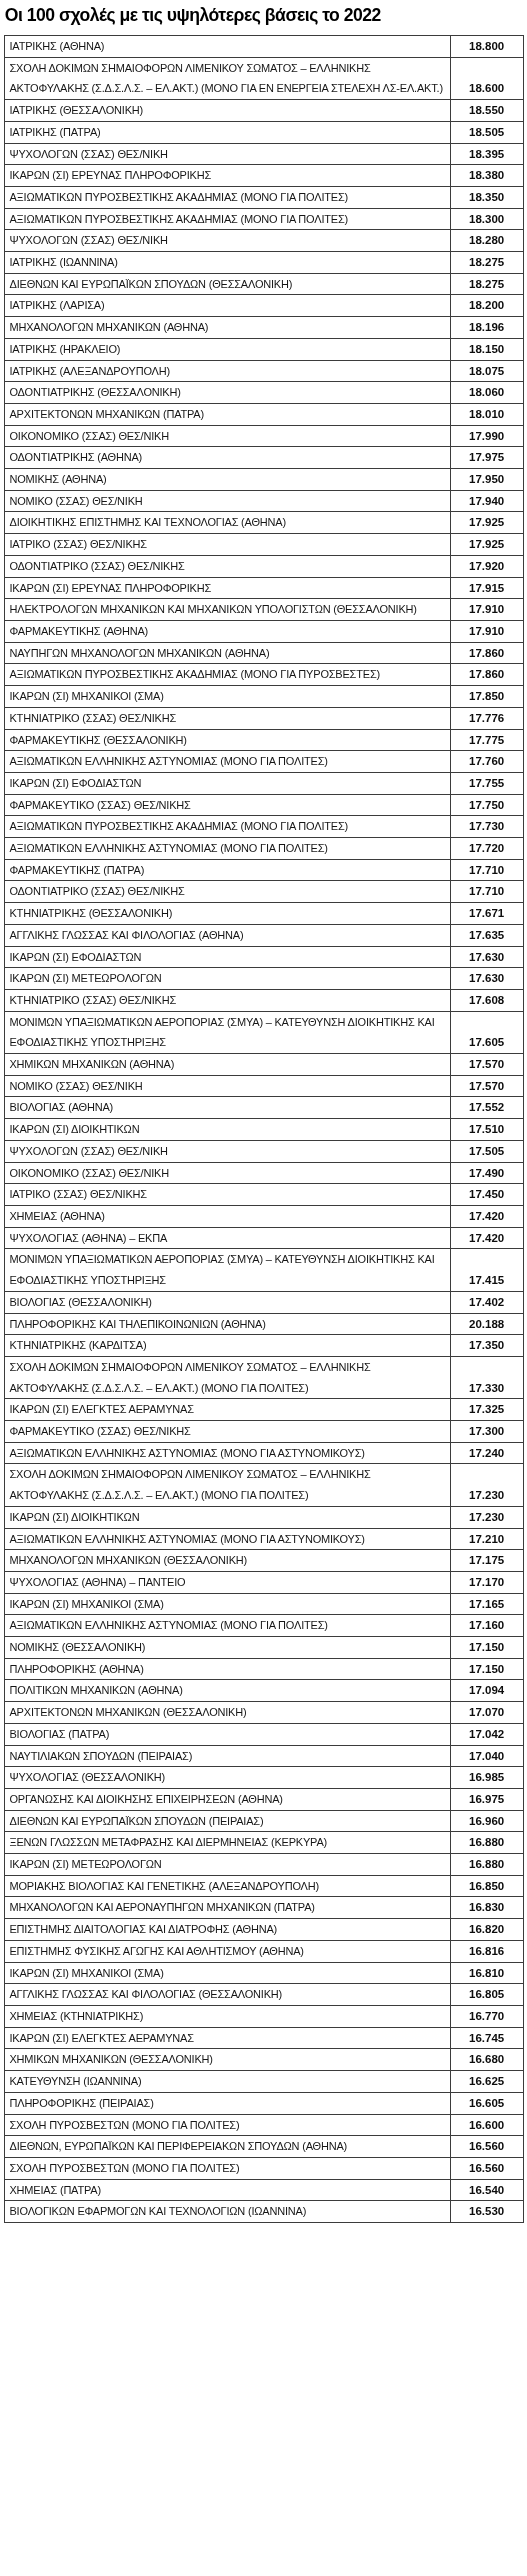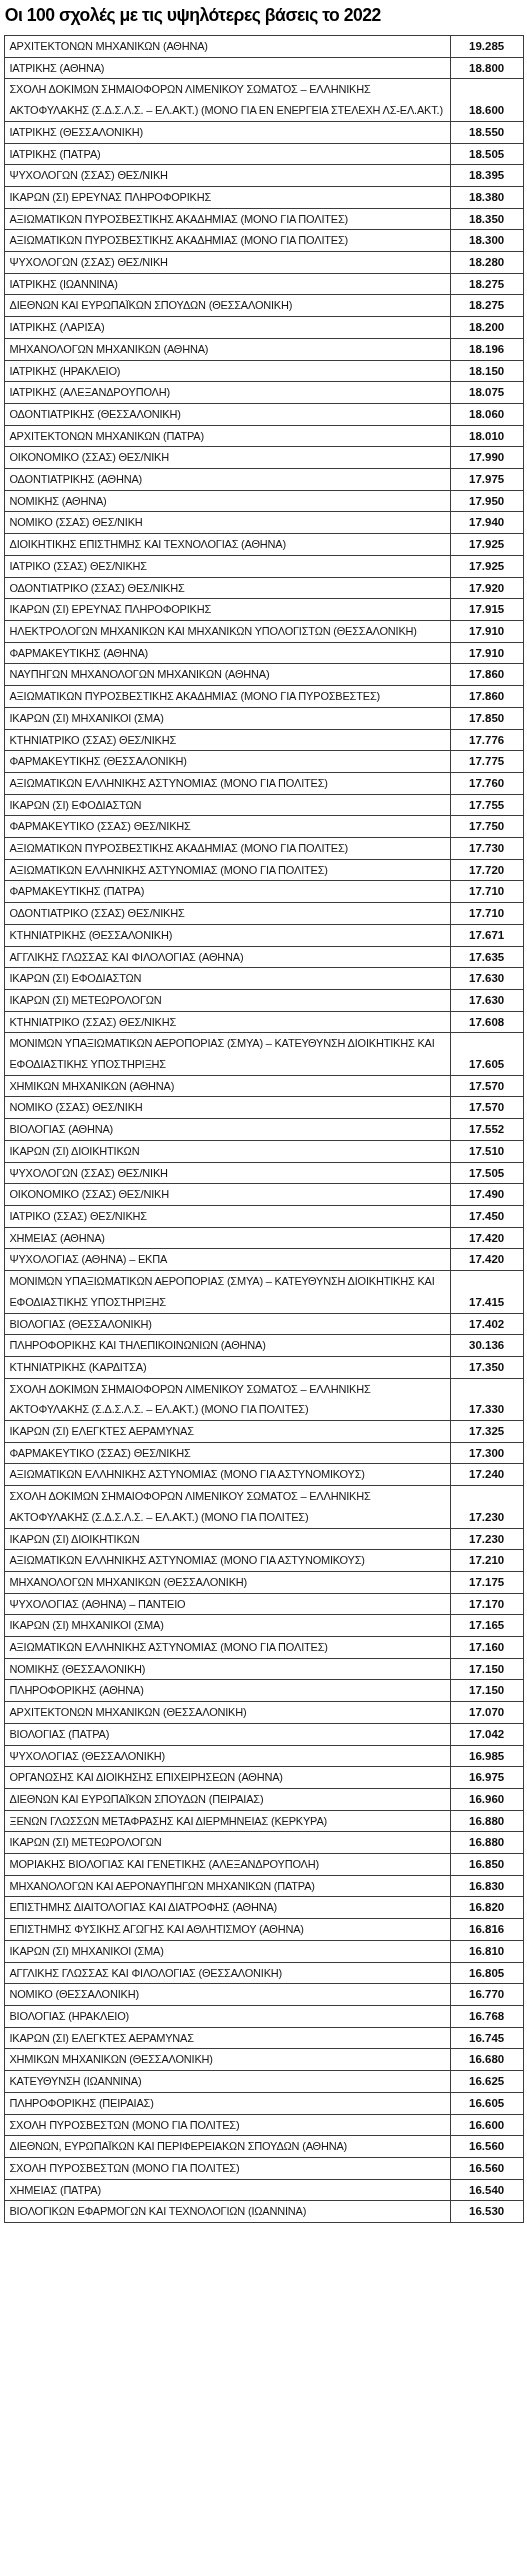--- a/index.html
+++ b/index.html
@@ -55,24 +55,20 @@
 </style>
 </head>
 <body>
 
 <div class="page">
   <h1 class="title">Οι 100 σχολές με τις υψηλότερες βάσεις το 2022</h1>
 
   <table class="schools">
     <tbody>
         <tr>
-          <td class="school">ΑΡΧΙΤΕΚΤΟΝΩΝ ΜΗΧΑΝΙΚΩΝ (ΑΘΗΝΑ)</td>
-          <td class="score">19.285</td>
-        </tr>
-        <tr>
           <td class="school">ΙΑΤΡΙΚΗΣ (ΑΘΗΝΑ)</td>
           <td class="score">18.800</td>
         </tr>
         <tr>
           <td class="school">ΣΧΟΛΗ ΔΟΚΙΜΩΝ ΣΗΜΑΙΟΦΟΡΩΝ ΛΙΜΕΝΙΚΟΥ ΣΩΜΑΤΟΣ – ΕΛΛΗΝΙΚΗΣ ΑΚΤΟΦΥΛΑΚΗΣ (Σ.Δ.Σ.Λ.Σ. – ΕΛ.ΑΚΤ.) (ΜΟΝΟ ΓΙΑ ΕΝ ΕΝΕΡΓΕΙΑ ΣΤΕΛΕΧΗ ΛΣ-ΕΛ.ΑΚΤ.)</td>
           <td class="score">18.600</td>
         </tr>
         <tr>
           <td class="school">ΙΑΤΡΙΚΗΣ (ΘΕΣΣΑΛΟΝΙΚΗ)</td>
           <td class="score">18.550</td>
@@ -284,21 +280,21 @@
         <tr>
           <td class="school">ΜΟΝΙΜΩΝ ΥΠΑΞΙΩΜΑΤΙΚΩΝ ΑΕΡΟΠΟΡΙΑΣ (ΣΜΥΑ) – ΚΑΤΕΥΘΥΝΣΗ ΔΙΟΙΚΗΤΙΚΗΣ ΚΑΙ ΕΦΟΔΙΑΣΤΙΚΗΣ ΥΠΟΣΤΗΡΙΞΗΣ</td>
           <td class="score">17.415</td>
         </tr>
         <tr>
           <td class="school">ΒΙΟΛΟΓΙΑΣ (ΘΕΣΣΑΛΟΝΙΚΗ)</td>
           <td class="score">17.402</td>
         </tr>
         <tr>
           <td class="school">ΠΛΗΡΟΦΟΡΙΚΗΣ ΚΑΙ ΤΗΛΕΠΙΚΟΙΝΩΝΙΩΝ (ΑΘΗΝΑ)</td>
-          <td class="score">30.136</td>
+          <td class="score">20.188</td>
         </tr>
         <tr>
           <td class="school">ΚΤΗΝΙΑΤΡΙΚΗΣ (ΚΑΡΔΙΤΣΑ)</td>
           <td class="score">17.350</td>
         </tr>
         <tr>
           <td class="school">ΣΧΟΛΗ ΔΟΚΙΜΩΝ ΣΗΜΑΙΟΦΟΡΩΝ ΛΙΜΕΝΙΚΟΥ ΣΩΜΑΤΟΣ – ΕΛΛΗΝΙΚΗΣ ΑΚΤΟΦΥΛΑΚΗΣ (Σ.Δ.Σ.Λ.Σ. – ΕΛ.ΑΚΤ.) (ΜΟΝΟ ΓΙΑ ΠΟΛΙΤΕΣ)</td>
           <td class="score">17.330</td>
         </tr>
         <tr>
@@ -343,28 +339,36 @@
         </tr>
         <tr>
           <td class="school">ΝΟΜΙΚΗΣ (ΘΕΣΣΑΛΟΝΙΚΗ)</td>
           <td class="score">17.150</td>
         </tr>
         <tr>
           <td class="school">ΠΛΗΡΟΦΟΡΙΚΗΣ (ΑΘΗΝΑ)</td>
           <td class="score">17.150</td>
         </tr>
         <tr>
+          <td class="school">ΠΟΛΙΤΙΚΩΝ ΜΗΧΑΝΙΚΩΝ (ΑΘΗΝΑ)</td>
+          <td class="score">17.094</td>
+        </tr>
+        <tr>
           <td class="school">ΑΡΧΙΤΕΚΤΟΝΩΝ ΜΗΧΑΝΙΚΩΝ (ΘΕΣΣΑΛΟΝΙΚΗ)</td>
           <td class="score">17.070</td>
         </tr>
         <tr>
           <td class="school">ΒΙΟΛΟΓΙΑΣ (ΠΑΤΡΑ)</td>
           <td class="score">17.042</td>
         </tr>
         <tr>
+          <td class="school">ΝΑΥΤΙΛΙΑΚΩΝ ΣΠΟΥΔΩΝ (ΠΕΙΡΑΙΑΣ)</td>
+          <td class="score">17.040</td>
+        </tr>
+        <tr>
           <td class="school">ΨΥΧΟΛΟΓΙΑΣ (ΘΕΣΣΑΛΟΝΙΚΗ)</td>
           <td class="score">16.985</td>
         </tr>
         <tr>
           <td class="school">ΟΡΓΑΝΩΣΗΣ ΚΑΙ ΔΙΟΙΚΗΣΗΣ ΕΠΙΧΕΙΡΗΣΕΩΝ (ΑΘΗΝΑ)</td>
           <td class="score">16.975</td>
         </tr>
         <tr>
           <td class="school">ΔΙΕΘΝΩΝ ΚΑΙ ΕΥΡΩΠΑΪΚΩΝ ΣΠΟΥΔΩΝ (ΠΕΙΡΑΙΑΣ)</td>
           <td class="score">16.960</td>
@@ -395,26 +399,22 @@
         </tr>
         <tr>
           <td class="school">ΙΚΑΡΩΝ (ΣΙ) ΜΗΧΑΝΙΚΟΙ (ΣΜΑ)</td>
           <td class="score">16.810</td>
         </tr>
         <tr>
           <td class="school">ΑΓΓΛΙΚΗΣ ΓΛΩΣΣΑΣ ΚΑΙ ΦΙΛΟΛΟΓΙΑΣ (ΘΕΣΣΑΛΟΝΙΚΗ)</td>
           <td class="score">16.805</td>
         </tr>
         <tr>
-          <td class="school">ΝΟΜΙΚΟ (ΘΕΣΣΑΛΟΝΙΚΗ)</td>
+          <td class="school">ΧΗΜΕΙΑΣ (ΚΤΗΝΙΑΤΡΙΚΗΣ)</td>
           <td class="score">16.770</td>
-        </tr>
-        <tr>
-          <td class="school">ΒΙΟΛΟΓΙΑΣ (ΗΡΑΚΛΕΙΟ)</td>
-          <td class="score">16.768</td>
         </tr>
         <tr>
           <td class="school">ΙΚΑΡΩΝ (ΣΙ) ΕΛΕΓΚΤΕΣ ΑΕΡΑΜΥΝΑΣ</td>
           <td class="score">16.745</td>
         </tr>
         <tr>
           <td class="school">ΧΗΜΙΚΩΝ ΜΗΧΑΝΙΚΩΝ (ΘΕΣΣΑΛΟΝΙΚΗ)</td>
           <td class="score">16.680</td>
         </tr>
         <tr>

